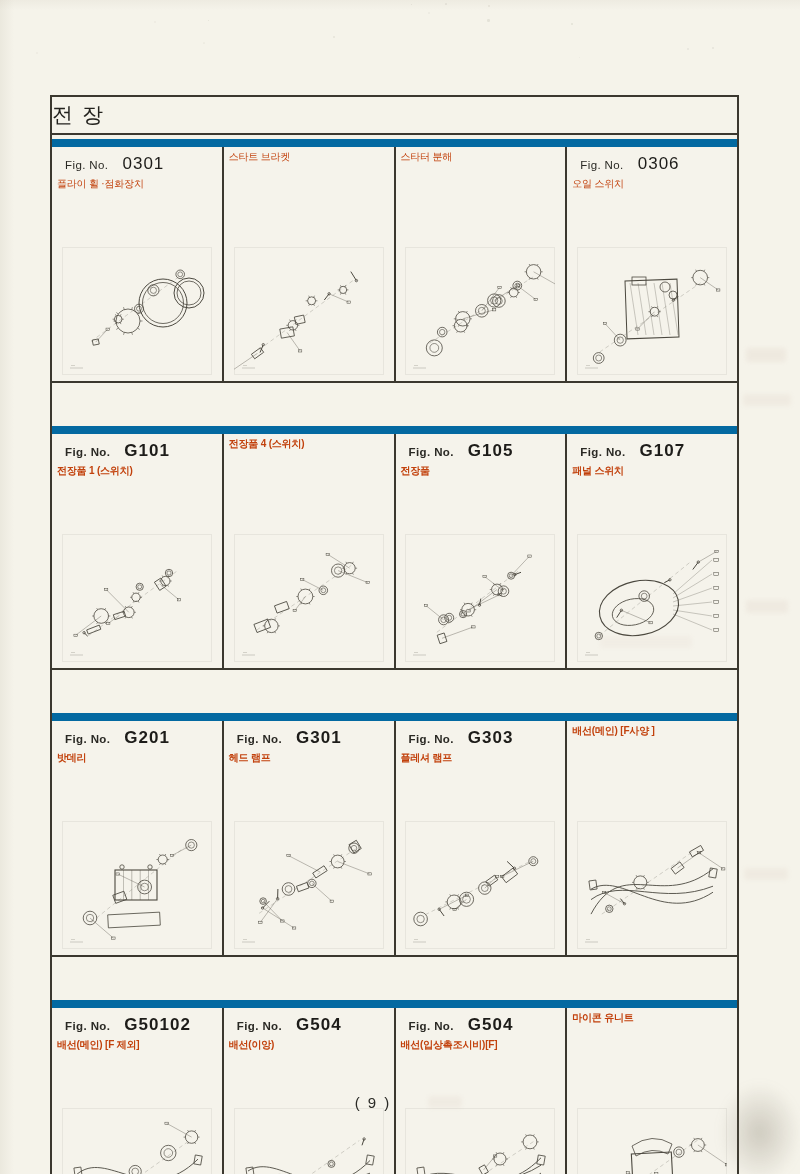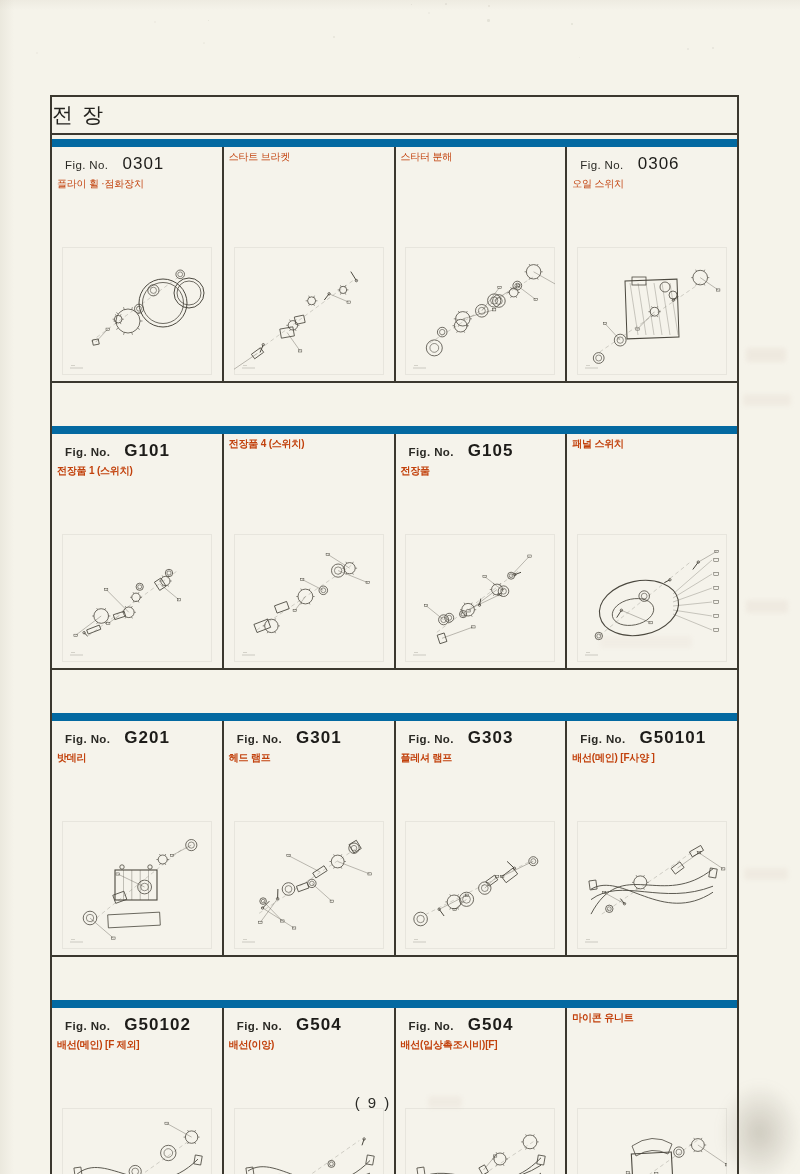--- a/index.html
+++ b/index.html
@@ -416,20 +416,23 @@
               <rect x="122.8" y="21.0" width="3.4" height="2.2" fill="none" stroke="#4b483f" stroke-width="0.5" transform="rotate(0 124.5 22.1)"></rect>
               <line x1="109.9" y1="40.6" x2="116.0" y2="38.3" stroke="#4b483f" stroke-width="1" opacity="1"></line>
               <circle cx="109.9" cy="40.6" r="1.2" fill="none" stroke="#4b483f" stroke-width="0.8" opacity="1"></circle>
               <line x1="8.0" y1="121.0" x2="21.0" y2="121.0" stroke="#4b483f" stroke-width="0.5" opacity="0.5"></line>
               <line x1="9.0" y1="118.5" x2="13.0" y2="118.5" stroke="#4b483f" stroke-width="0.5" opacity="0.4"></line>
               <rect x="0.5" y="0.5" width="149" height="127" fill="none" stroke="rgba(60,55,40,0.07)"></rect>
             </svg>
     </div>
   </div>
         <div class="cell">
+    <div class="fig-line">
+      <span class="fig-label">Fig. No.</span><span class="fig-number">G107</span>
+    </div>
     <div class="fig-title">패널 스위치</div>
     <div class="diagram">
       <svg width="150" height="128" viewBox="0 0 150 128">
               <line x1="22.2" y1="101.8" x2="114.5" y2="27.1" stroke="#4b483f" stroke-width="0.5" opacity="0.45" stroke-dasharray="4 3"></line>
               <circle cx="21.8" cy="102.0" r="3.7" fill="none" stroke="#4b483f" stroke-width="0.8" opacity="1"></circle>
               <circle cx="21.8" cy="102.0" r="2.0" fill="none" stroke="#4b483f" stroke-width="0.6" opacity="1"></circle>
               <line x1="44.4" y1="76.3" x2="39.7" y2="83.6" stroke="#4b483f" stroke-width="1" opacity="1"></line>
               <circle cx="44.4" cy="76.3" r="1.2" fill="none" stroke="#4b483f" stroke-width="0.8" opacity="1"></circle>
               <line x1="44.4" y1="76.3" x2="73.6" y2="88.7" stroke="#4b483f" stroke-width="0.45" opacity="0.8"></line>
               <rect x="71.9" y="87.6" width="3.4" height="2.2" fill="none" stroke="#4b483f" stroke-width="0.5" transform="rotate(0 73.6 88.7)"></rect>
@@ -590,23 +593,20 @@
               <circle cx="128.3" cy="40.2" r="2.5" fill="none" stroke="#4b483f" stroke-width="0.6" opacity="1"></circle>
               <line x1="128.3" y1="40.2" x2="97.2" y2="55.4" stroke="#4b483f" stroke-width="0.45" opacity="0.8"></line>
               <rect x="95.5" y="54.3" width="3.4" height="2.2" fill="none" stroke="#4b483f" stroke-width="0.5" transform="rotate(0 97.2 55.4)"></rect>
               <line x1="8.0" y1="121.0" x2="21.0" y2="121.0" stroke="#4b483f" stroke-width="0.5" opacity="0.5"></line>
               <line x1="9.0" y1="118.5" x2="13.0" y2="118.5" stroke="#4b483f" stroke-width="0.5" opacity="0.4"></line>
               <rect x="0.5" y="0.5" width="149" height="127" fill="none" stroke="rgba(60,55,40,0.07)"></rect>
             </svg>
     </div>
   </div>
         <div class="cell">
-    <div class="fig-line">
-      <span class="fig-label">Fig. No.</span><span class="fig-number">G50101</span>
-    </div>
     <div class="fig-title">배선(메인) [F사양 ]</div>
     <div class="diagram">
       <svg width="150" height="128" viewBox="0 0 150 128">
               <line x1="24.8" y1="93.1" x2="116.2" y2="30.4" stroke="#4b483f" stroke-width="0.5" opacity="0.45" stroke-dasharray="4 3"></line>
               <circle cx="32.3" cy="87.8" r="3.7" fill="none" stroke="#4b483f" stroke-width="0.8" opacity="1"></circle>
               <circle cx="32.3" cy="87.8" r="2.0" fill="none" stroke="#4b483f" stroke-width="0.6" opacity="1"></circle>
               <line x1="47.5" y1="82.7" x2="43.4" y2="77.6" stroke="#4b483f" stroke-width="1" opacity="1"></line>
               <circle cx="47.5" cy="82.7" r="1.2" fill="none" stroke="#4b483f" stroke-width="0.8" opacity="1"></circle>
               <line x1="47.5" y1="82.7" x2="27.1" y2="71.5" stroke="#4b483f" stroke-width="0.45" opacity="0.8"></line>
               <rect x="25.4" y="70.4" width="3.4" height="2.2" fill="none" stroke="#4b483f" stroke-width="0.5" transform="rotate(0 27.1 71.5)"></rect>

